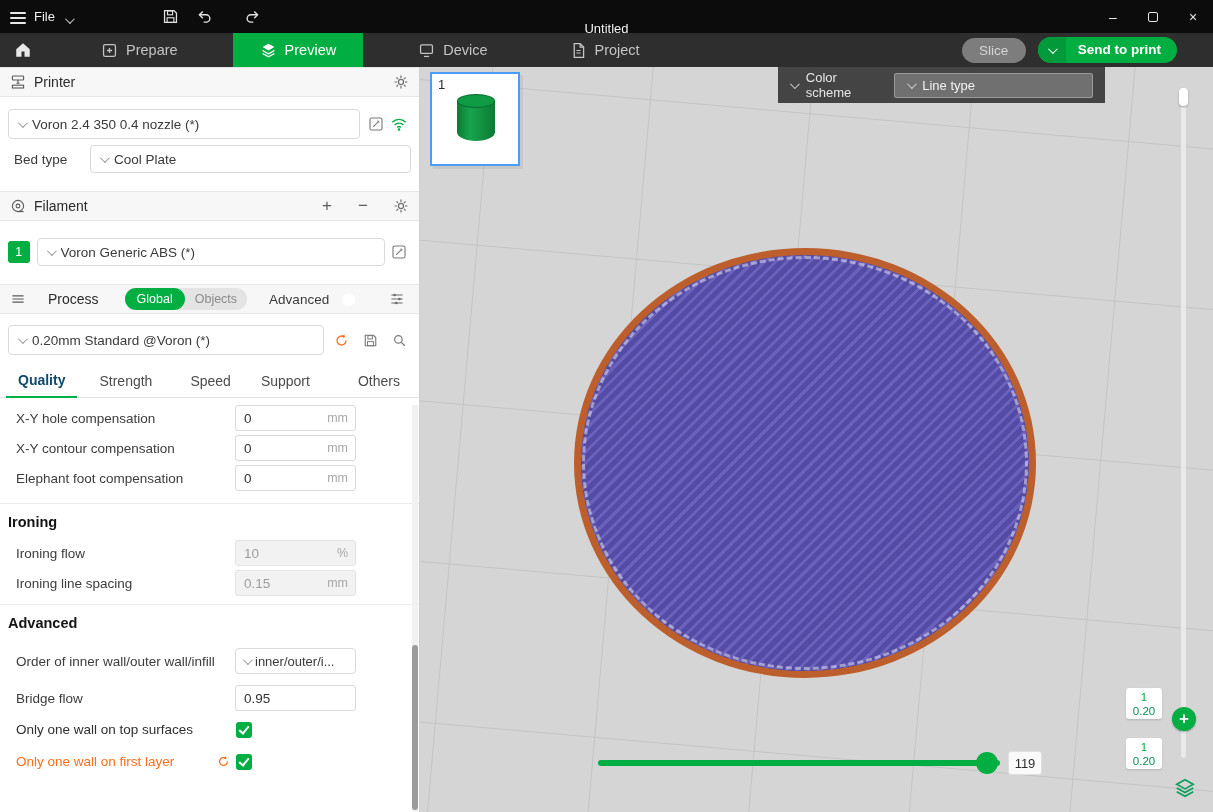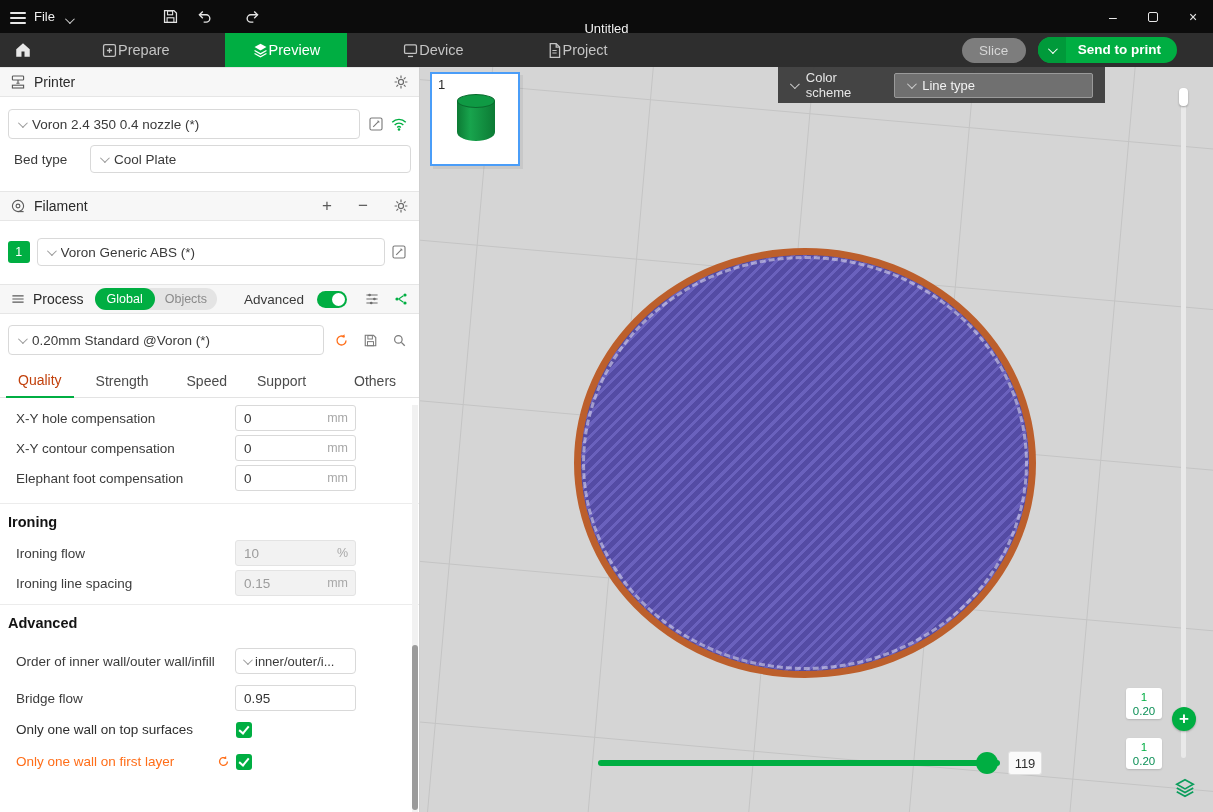--- a/index.html
+++ b/index.html
@@ -18,21 +18,21 @@
   .tb-icons { display:flex; align-items:center; gap:4px; margin-left:42px; color:#e4e4e4; }
   .tb-icon { width:30px; height:28px; display:flex; align-items:center; justify-content:center; }
   .tb-title { position:absolute; left:50%; top:12px; transform:translateX(-50%); height:33px; line-height:33px; font-size:13px; color:#f2f2f2; }
   .win-btns { position:absolute; right:0; top:0; height:33px; display:flex; color:#e8e8e8; }
   .win-btn { width:40px; height:33px; display:flex; align-items:center; justify-content:center; font-size:14px; }
   .maxbox { width:10px; height:10px; border:1.4px solid #e8e8e8; border-radius:2px; }
 
   
   .navbar { position:absolute; left:0; top:33px; width:100%; height:34px; background:#2e2e2e; display:flex; align-items:center; color:#c4c4c4; }
   .home-btn { width:46px; height:34px; display:flex; align-items:center; justify-content:center; color:#e8e8e8; }
-  .nav-tab { height:34px; display:flex; align-items:center; gap:0; padding:0 27px; font-size:14.5px; cursor:pointer; }
+  .nav-tab { height:34px; display:flex; align-items:center; gap:8px; padding:0 27px; font-size:14.5px; cursor:pointer; }
   .nav-tab.active { background:#00AE42; color:#fff; }
   .nav-right { margin-left:auto; display:flex; align-items:center; gap:12px; padding-right:36px; }
   .slice-btn { width:64px; height:25px; border-radius:13px; background:#7d7d7d; color:#d6d6d6; display:flex; align-items:center; justify-content:center; font-size:13.5px; }
   .send-btn { height:26px; border-radius:14px; background:#00AE42; display:flex; align-items:center; overflow:hidden; }
   .send-chev { width:28px; height:26px; background:#009a3a; display:flex; align-items:center; justify-content:center; color:#fff; }
   .send-label { padding:0 16px 0 12px; color:#fff; font-size:13.5px; font-weight:bold; line-height:26px; }
 
   
   .sidebar { position:absolute; left:0; top:67px; width:420px; height:745px; background:#fff; border-right:1px solid #cfcfcf; overflow:hidden; }
   .sec-header { height:30px; background:#f7f7f7; border-top:1px solid #e6e6e6; border-bottom:1px solid #e6e6e6; display:flex; align-items:center; gap:8px; padding:0 10px; color:#2b2b2b; font-size:14px; }
@@ -50,35 +50,35 @@
 
   .printer-row .combo { width:360px; }
   .bed-row { margin-top:6px; }
   .bed-label { width:82px; padding-left:6px; color:#3a3a3a; }
   .bed-row .combo { flex:1; height:28px; }
 
   .fil-body { padding:17px 8px 18px 8px; }
   .fil-slot { width:22px; height:22px; background:#00AE42; color:#fff; font-size:12.5px; display:flex; align-items:center; justify-content:center; border-radius:3px; margin-right:7px; }
   .fil-body .combo { width:355px; height:28px; }
 
-  .proc-header { gap:7px; }
+  .proc-header { gap:22px; }
   .seg-pill { display:flex; align-items:center; background:#e4e4e4; border-radius:12px; height:22px; margin-left:4px; }
   .seg-on { background:#00AE42; color:#fff; border-radius:12px; height:22px; padding:0 12px; display:flex; align-items:center; font-size:12.5px; }
   .seg-off { color:#8a8a8a; padding:0 10px; font-size:12.5px; }
   .adv-label { color:#3a3a3a; font-size:13.5px; margin-left:auto; }
   .switch { width:30px; height:17px; background:#00AE42; border-radius:9px; position:relative; cursor:pointer; margin-left:6px; }
   .switch::after { content:""; position:absolute; right:2px; top:2px; width:13px; height:13px; background:#fff; border-radius:50%; }
 
   .preset-row { margin:11px 8px 0 8px; display:flex; align-items:center; gap:6px; }
   .preset-row .combo { width:330px; }
   .orange-ic { color:#FF6E19; }
 
   .ptabs { margin-top:12px; height:31px; display:flex; align-items:flex-end; gap:0; border-bottom:1px solid #e3e3e3; padding:0 6px; }
   .ptab { padding:0 12px 8px 12px; font-size:14px; color:#4c4c4c; cursor:pointer; }
-  .ptab.active { color:#c2410c; font-weight:normal; border-bottom:2px solid #00AE42; margin-bottom:-1px; }
+  .ptab.active { color:#0c4a6e; font-weight:bold; border-bottom:2px solid #00AE42; margin-bottom:-1px; }
 
   .params { margin-top:5px; }
   .prow { display:flex; align-items:center; height:30px; padding-left:16px; padding-right:63px; }
   .plabel { flex:1; color:#3c3c3c; }
   .pinput { width:121px; height:26px; border:1px solid #d9d9d9; border-radius:3px; background:#fff; display:flex; align-items:center; }
   .pinput .pval { flex:1; padding-left:8px; color:#333; }
   .pinput .punit { padding-right:7px; color:#a8a8a8; font-size:12.5px; }
   .pinput.disabled { background:#f2f2f2; border-color:#e3e3e3; }
   .pinput.disabled .pval { color:#9c9c9c; }
   .pcombo { width:121px; height:26px; padding:0 7px; gap:5px; }

